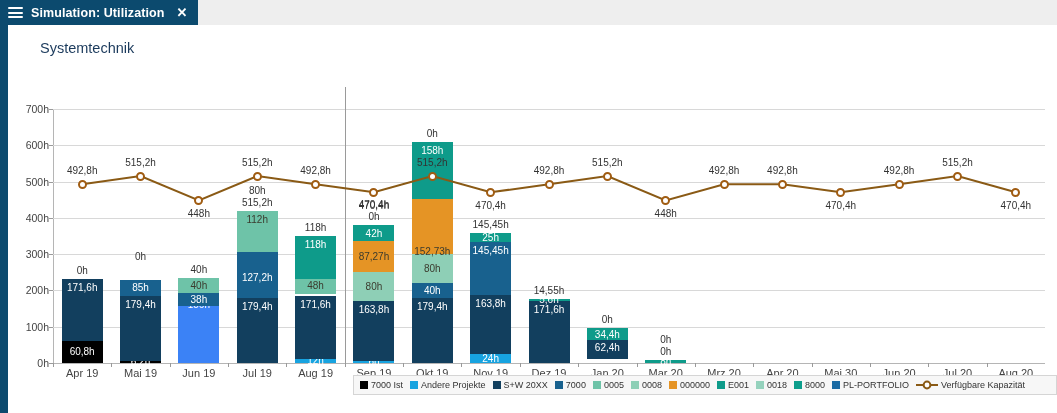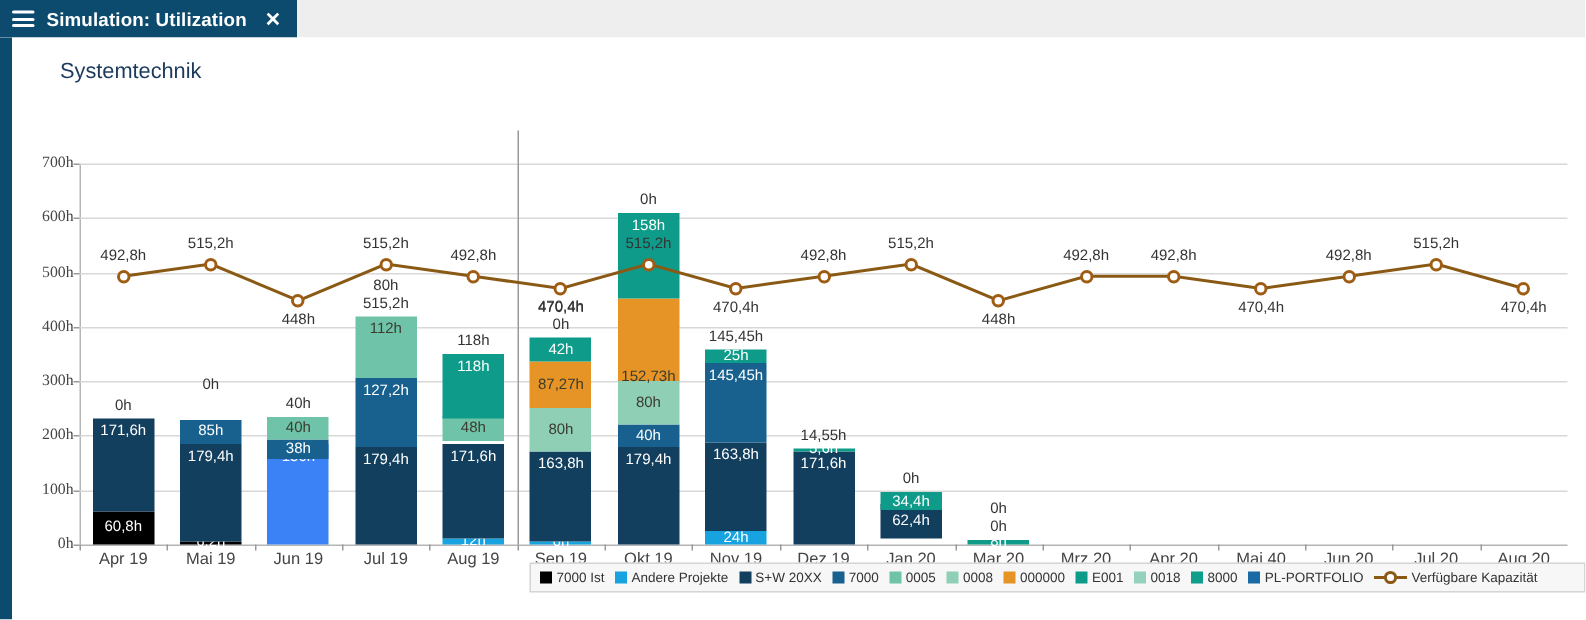--- a/index.html
+++ b/index.html
@@ -55,21 +55,21 @@
     background:#d8d8d8;
   }
   .axis-y-line{
     position:absolute; left:0; top:0; width:1px; height:254px; background:#b5b5b5;
   }
   .axis-x-line{
     position:absolute; left:0; top:254px; width:992px; height:1px; background:#b5b5b5;
   }
   .ylabel{
     position:absolute; width:42px; text-align:right;
-    font-size:10.5px; color:#444; transform:translateY(-50%);font-family:Liberation Serif, serif;
+    font-size:10.5px; color:#444; transform:translateY(-50%);
   }
   .ytickmark{
     position:absolute; left:-4px; width:4px; height:1px; background:#9a9a9a;
   }
   .xlabel{
     position:absolute; top:258px; font-size:11px; color:#444;
     transform:translateX(-50%); white-space:nowrap;
   }
   .xtickmark{
     position:absolute; top:254px; width:1px; height:4px; background:#9a9a9a;
@@ -180,21 +180,21 @@
         <div class="xlabel" style="left: 496px;">Dez 19</div>
         <div class="xtickmark" style="left: 525.176px;"></div>
         <div class="xlabel" style="left: 554.353px;">Jan 20</div>
         <div class="xtickmark" style="left: 583.529px;"></div>
         <div class="xlabel" style="left: 612.706px;">Mar 20</div>
         <div class="xtickmark" style="left: 641.882px;"></div>
         <div class="xlabel" style="left: 671.059px;">Mrz 20</div>
         <div class="xtickmark" style="left: 700.235px;"></div>
         <div class="xlabel" style="left: 729.412px;">Apr 20</div>
         <div class="xtickmark" style="left: 758.588px;"></div>
-        <div class="xlabel" style="left: 787.765px;">Mai 40</div>
+        <div class="xlabel" style="left: 787.765px;">Mai 30</div>
         <div class="xtickmark" style="left: 816.941px;"></div>
         <div class="xlabel" style="left: 846.118px;">Jun 20</div>
         <div class="xtickmark" style="left: 875.294px;"></div>
         <div class="xlabel" style="left: 904.471px;">Jul 20</div>
         <div class="xtickmark" style="left: 933.647px;"></div>
         <div class="xlabel" style="left: 962.824px;">Aug 20</div>
         <div class="divider" style="left: 291.765px;"></div>
         <div class="bar" style="left: 8.67647px; width: 41px; height: 84.328px;">
           <div class="seg" style="height: 22.0617px; bottom: 0px; background: rgb(0, 0, 0); color: rgb(255, 255, 255);">
             <span>60,8h</span>
@@ -226,21 +226,21 @@
           <div class="seg" style="height: 14.5143px; bottom: 70.3943px; background: rgb(110, 195, 168); color: rgb(59, 59, 46);">
             <span>40h</span>
           </div>
         </div>
         <div class="toplabel" style="left: 105.382px; width: 81px; top: 155.091px;">40h</div>
         <div class="bar" style="left: 183.735px; width: 41px; height: 151.892px;">
           <div class="seg" style="height: 65.0966px; bottom: 0px; background: rgb(18, 63, 94); color: rgb(255, 255, 255); align-items: flex-start;">
             <span style="top: 3px;">179,4h</span>
           </div>
           <div class="seg" style="height: 46.1554px; bottom: 65.0966px; background: rgb(24, 97, 142); color: rgb(255, 255, 255); align-items: flex-start;">
-            <span style="top: 3px;">127,2h</span>
+            <span style="top: 20px;">127,2h</span>
           </div>
           <div class="seg" style="height: 40.64px; bottom: 111.252px; background: rgb(110, 195, 168); color: rgb(59, 59, 46); align-items: flex-start;">
             <span style="top: 3px;">112h</span>
           </div>
         </div>
         <div class="toplabel" style="left: 163.735px; width: 81px; top: 88.108px;">515,2h</div>
         <div class="bar" style="left: 242.088px; width: 41px; height: 126.855px;">
           <div class="seg" style="height: 4.35429px; bottom: 0px; background: rgb(23, 163, 224); color: rgb(255, 255, 255);">
             <span>12h</span>
           </div>

